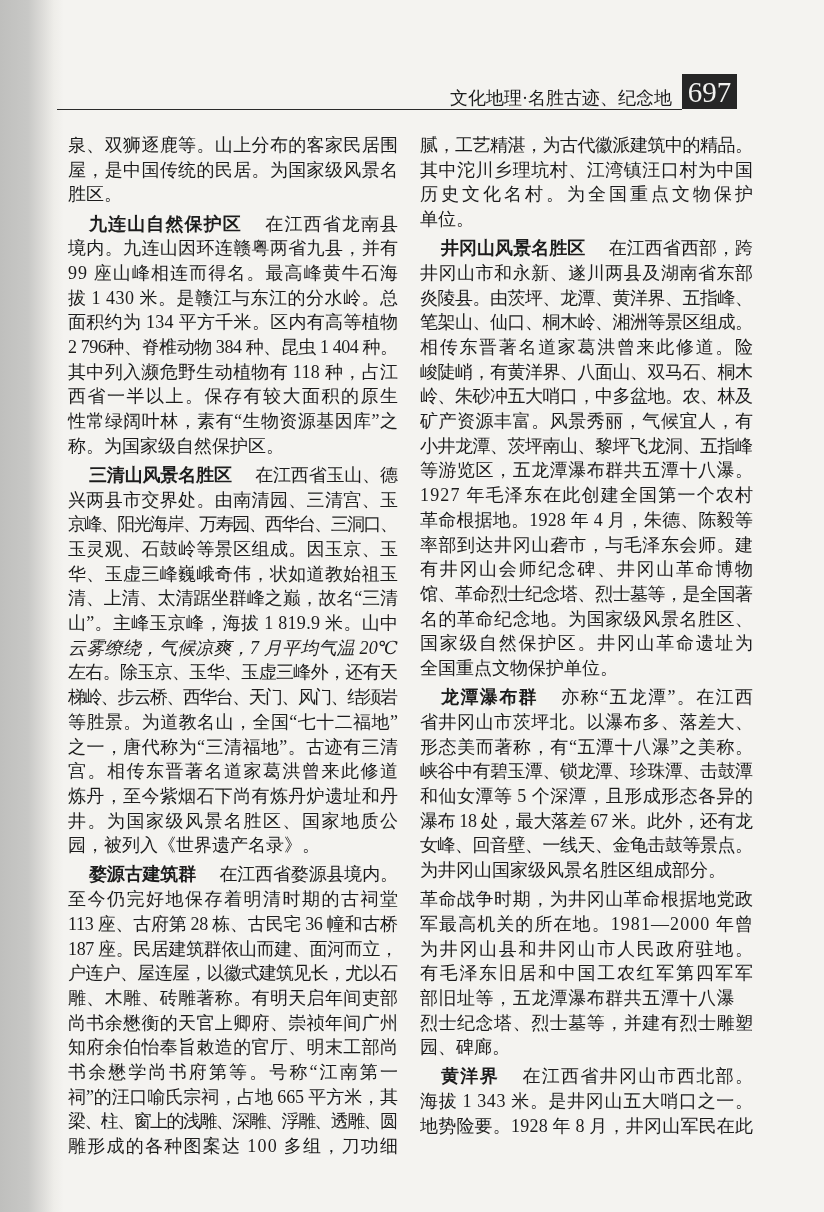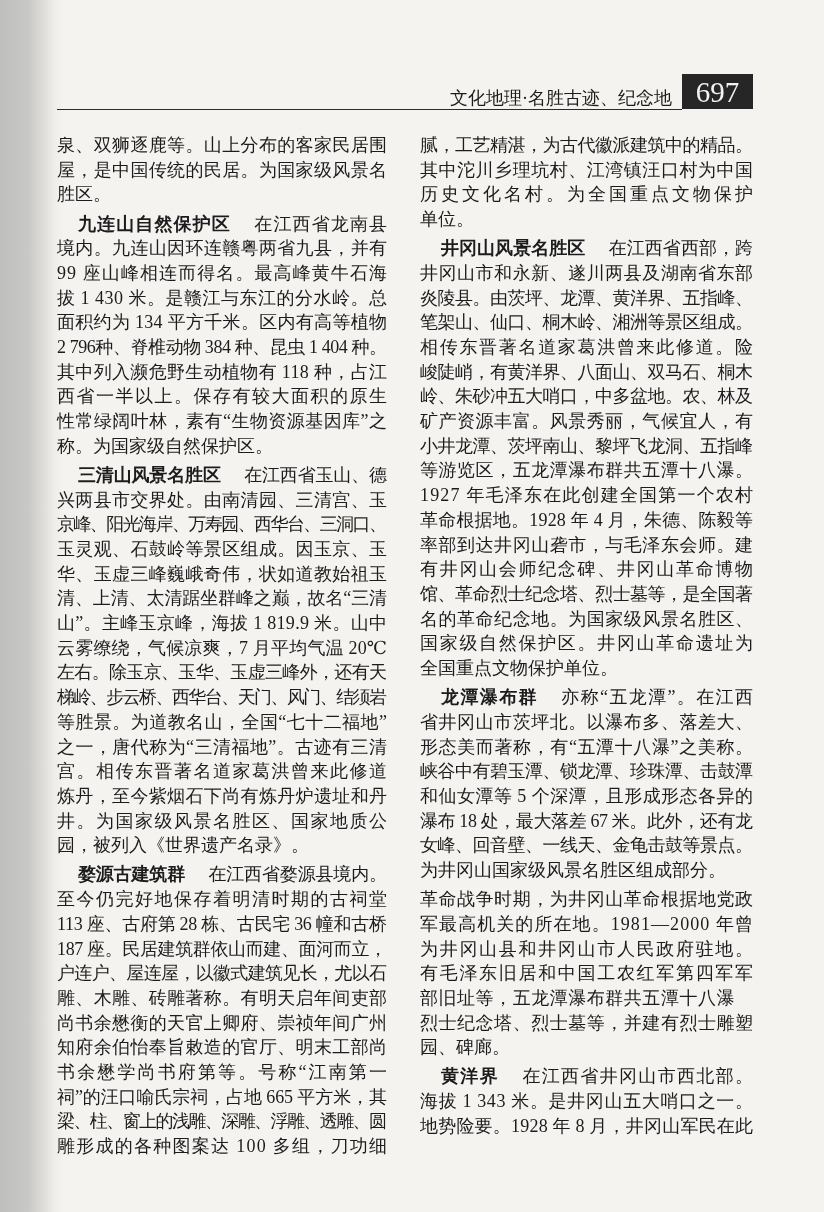--- a/index.html
+++ b/index.html
@@ -14,29 +14,29 @@
       background: linear-gradient(to right, #bfbfbd 0px, #c8c8c6 28px, #dcdbd8 42px, #eeede9 54px, rgba(244,243,240,0) 64px);
     }
     .running-title {
       position: absolute; top: 88px; right: 152px; height: 20px; line-height: 20px;
       font-size: 18px; white-space: nowrap; letter-spacing: 0;
     }
     .header-rule {
       position: absolute; left: 57px; top: 108.5px; width: 625px; height: 1.3px; background: #2a2a2a;
     }
     .page-num-box {
-      position: absolute; left: 682px; top: 74px; width: 71px; height: 35px;
+      position: absolute; left: 682px; top: 74px; width: 55px; height: 35px;
       background: #262626; text-align: center; box-sizing: border-box; padding-top: 2px;
     }
     .page-num {
       color: #f2f2f0; font-size: 29px; line-height: 33px;
       font-family: "Liberation Serif", "DejaVu Serif", serif;
     }
     .col { position: absolute; top: 133px; }
-    .col-left { left: 57px; width: 330px; }
+    .col-left { left: 68px; width: 330px; }
     .col-right { left: 420px; width: 333px; }
     .entry + .entry { margin-top: 4.5px; }
     .ln {
       display: block; height: 24.7px; line-height: 24.7px; font-size: 18px;
       white-space: nowrap; text-align: left; overflow: visible;
     }
     .ln.first { text-indent: 21px; }
     .hd {
       font-family: "DejaVu Sans", "Liberation Sans", sans-serif;
       font-weight: 700; margin-right: 1.3em;
@@ -77,21 +77,21 @@
   </div>
 
   <div class="entry">
     <div class="ln first" style="letter-spacing: -0.159375px;"><span class="hd">三清山风景名胜区</span><span>在江西省玉山、德</span></div>
     <div class="ln" style="letter-spacing: 0.352941px;">兴两县市交界处。由南清园、三清宫、玉</div>
     <div class="ln" style="letter-spacing: -1.57895px;">京峰、阳光海岸、万寿园、西华台、三洞口、</div>
     <div class="ln" style="letter-spacing: 0.352941px;">玉灵观、石鼓岭等景区组成。因玉京、玉</div>
     <div class="ln" style="letter-spacing: 0.352941px;">华、玉虚三峰巍峨奇伟，状如道教始祖玉</div>
     <div class="ln" style="letter-spacing: -0.111111px; text-align: center;">清、上清、太清踞坐群峰之巅，故名“三清</div>
     <div class="ln" style="letter-spacing: 0.304348px;">山”。主峰玉京峰，海拔 1 819.9 米。山中</div>
-    <div class="ln" style="letter-spacing: 0.192969px;">云雾缭绕，气候凉爽，7 月平均气温 20℃</div>
+    <div class="ln" style="letter-spacing: 0.192969px; font-style: italic;">云雾缭绕，气候凉爽，7 月平均气温 20℃</div>
     <div class="ln" style="letter-spacing: -0.666667px;">左右。除玉京、玉华、玉虚三峰外，还有天</div>
     <div class="ln" style="letter-spacing: -1.57895px;">梯岭、步云桥、西华台、天门、风门、结须岩</div>
     <div class="ln" style="letter-spacing: 0.445312px;">等胜景。为道教名山，全国“七十二福地”</div>
     <div class="ln" style="letter-spacing: 0.445312px;">之一，唐代称为“三清福地”。古迹有三清</div>
     <div class="ln" style="letter-spacing: 1.5px;">宫。相传东晋著名道家葛洪曾来此修道</div>
     <div class="ln" style="letter-spacing: 0.352941px;">炼丹，至今紫烟石下尚有炼丹炉遗址和丹</div>
     <div class="ln" style="letter-spacing: 1.5px; text-align: right;">井。为国家级风景名胜区、国家地质公</div>
     <div class="ln end" style="letter-spacing: 0px;">园，被列入《世界遗产名录》。</div>
   </div>
 

